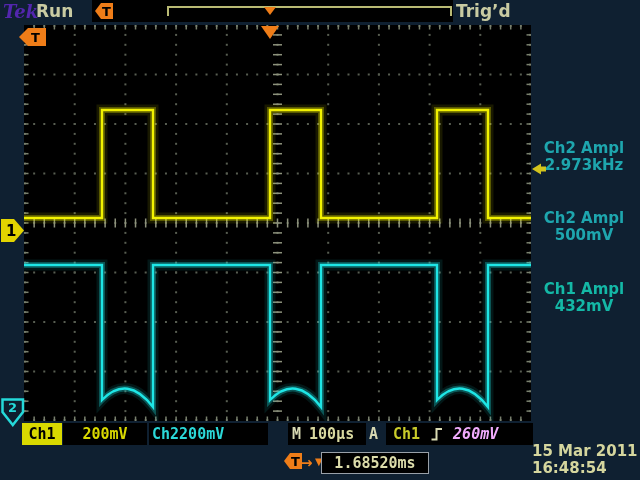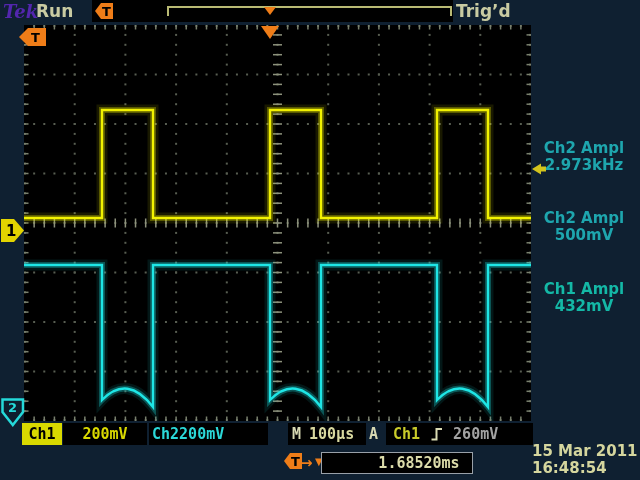--- a/index.html
+++ b/index.html
@@ -25,27 +25,27 @@
   .teal{color:#1ea6ae;} .chyellow{color:#14b8a6;}
   
   .sbox{top:423px;height:22px;background:#000;display:flex;align-items:center;
         font:bold 15px "DejaVu Sans Mono",monospace;}
   #ch1-badge{left:22px;width:40px;background:#d9d900;color:#000;justify-content:center;}
   #ch1-scale-box{left:63px;width:84px;color:#d9d900;justify-content:center;}
   #ch2-box{left:149px;width:116px;color:#2bd8d8;padding-left:3px;gap:0;}
   #m-box{left:288px;width:74px;padding-left:4px;gap:8px;}
   #a-label{left:369px;top:425px;color:#d7d8b2;font:bold 15px "DejaVu Sans Mono",monospace;}
   #trig-box{left:386px;width:140px;padding-left:7px;gap:10px;}
-  .pale{color:#d7d8b2;} .paleyellow{color:#d9d9a0;} .palewhite{color:#a3a3a3;} .trigch1{color:#c9cc2a;}
+  .pale{color:#d7d8b2;} .paleyellow{color:#d9d9a0;} .palewhite{color:#f0abfc;font-style:italic;} .trigch1{color:#c9cc2a;}
   
   #arrow-right{left:300px;top:454px;color:#ef7d18;font:bold 15px "DejaVu Sans",sans-serif;}
   #tri-down{left:315px;top:456px;color:#ef7d18;font:10px "DejaVu Sans",sans-serif;}
   #delay-box{left:321px;top:452px;width:106px;height:20px;background:#000;border:1px solid #99a0a8;
              display:flex;align-items:center;justify-content:center;color:#dcdcaa;
-             font:bold 15px "DejaVu Sans Mono",monospace;padding-left:44px;}
+             font:bold 15px "DejaVu Sans Mono",monospace;}
   #clock{left:532px;top:443px;width:108px;color:#d5d69e;font:bold 15px "DejaVu Sans",sans-serif;line-height:17px;}
   svg{display:block;}
 </style>
 </head>
 <body>
 
 <div class="abs" id="topbar">
   <span class="abs" id="tek-logo">Tek</span>
   <span class="abs" id="run-status">Run</span>
   <div class="abs" id="menu-strip"></div>

